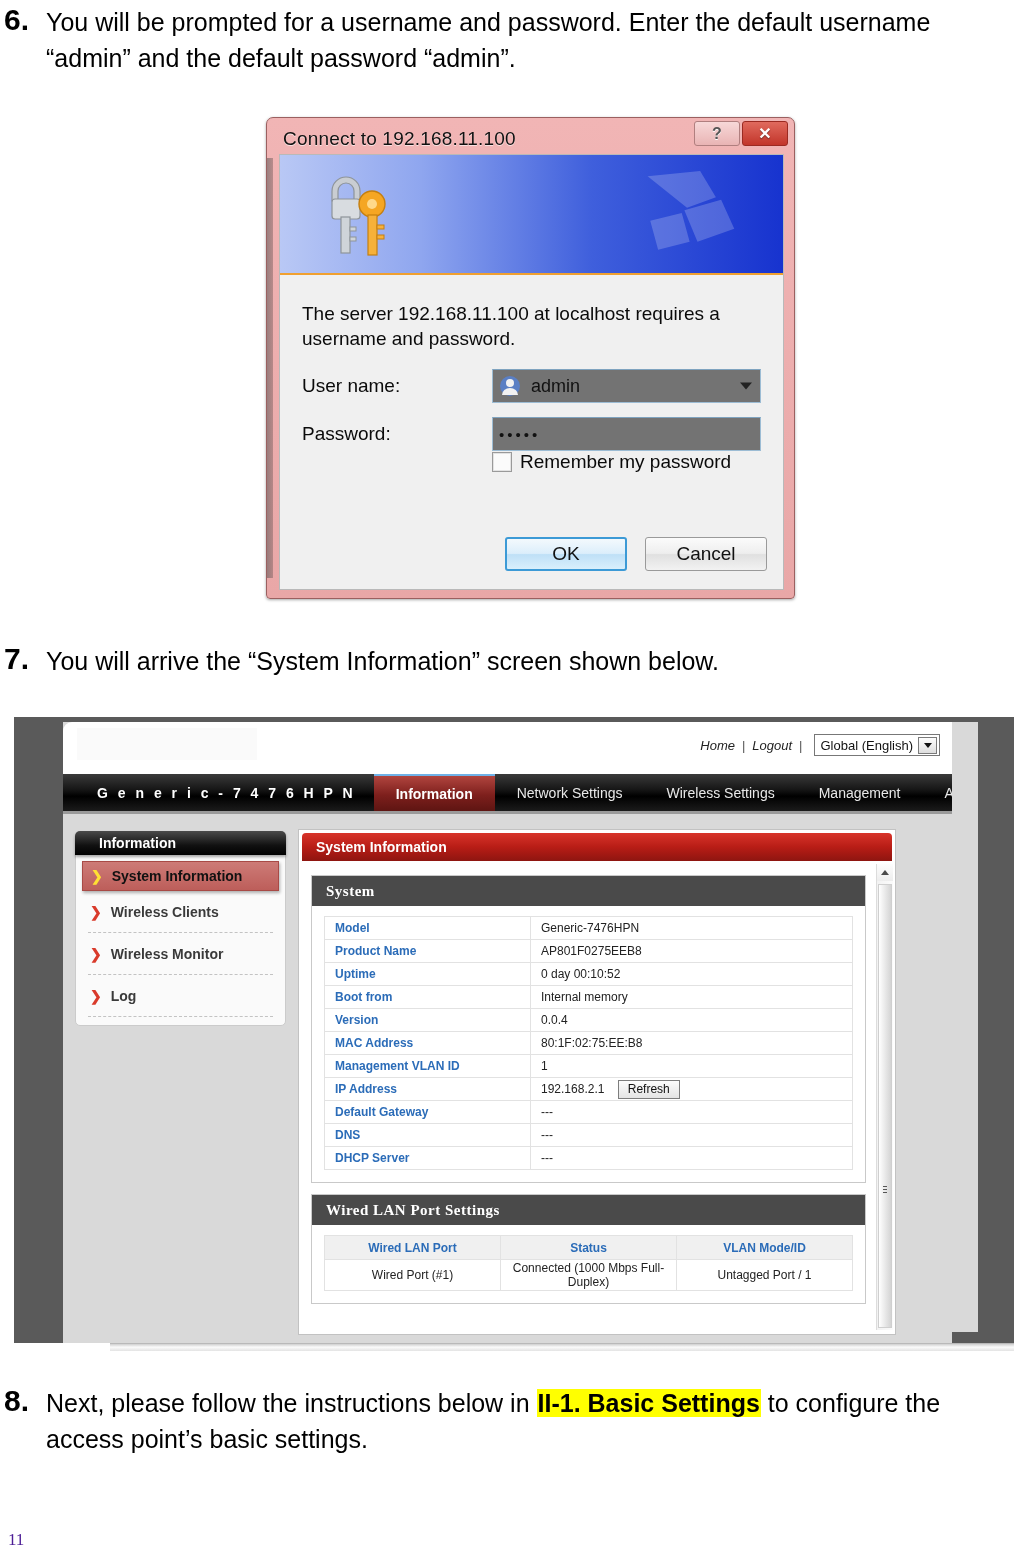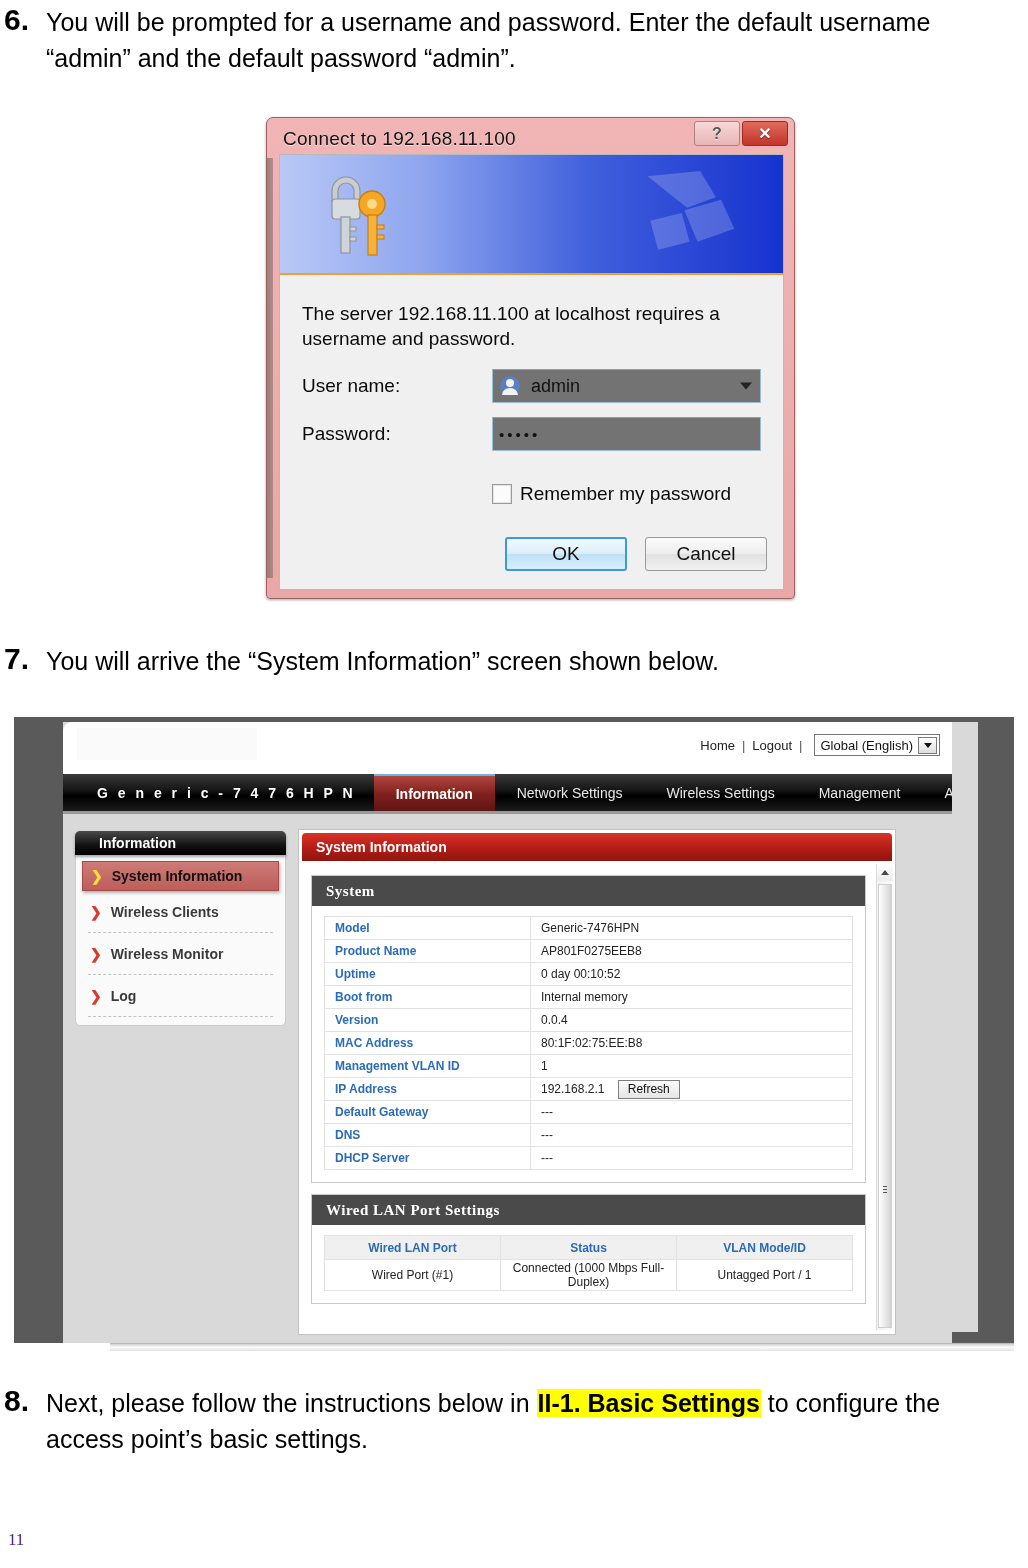--- a/index.html
+++ b/index.html
@@ -92,21 +92,21 @@
     display:flex; align-items:center; padding:0 6px; position:relative;
   }
   .user-icon { width:22px; height:22px; margin-right:10px; flex:0 0 22px; }
   .field-value { font-size:18px; color:#111; }
   .dots { letter-spacing:3px; font-size:15px; color:#111; }
   .combo-arrow {
     position:absolute; right:8px; top:50%; transform:translateY(-50%);
     width:0; height:0; border-left:6px solid transparent;
     border-right:6px solid transparent; border-top:7px solid #222;
   }
-  #remember-row { display:flex; align-items:center; padding-left:212px; margin-top:32px; }
+  #remember-row { display:flex; align-items:center; padding-left:212px; margin-top:0; }
   #remember-box {
     width:20px; height:20px; background:#fbfbfb;
     border:1px solid #9a9a9a; margin-right:8px;
     box-shadow:inset 0 0 0 1px #e3e3e3;
   }
   #remember-label { font-size:19px; color:#0a0a0a; }
   #dlg-actions {
     position:absolute; right:16px; bottom:18px; display:flex; gap:18px;
   }
   .dlg-action {
@@ -146,21 +146,21 @@
     border-top-left-radius:9px;
   }
   #brand-ghost {
     position:absolute; left:14px; top:6px; width:180px; height:32px;
     background:#fafafa; opacity:.9;
   }
   #topnav-links {
     position:absolute; right:12px; top:12px;
     display:flex; align-items:center; font-size:13px; color:#222;
   }
-  #topnav-links .lnk { cursor:pointer; }
+  #topnav-links .lnk { cursor:pointer;font-style:italic; }
   #topnav-links .sep { margin:0 7px; color:#555; }
   #lang-select {
     display:flex; align-items:center; border:1px solid #777;
     background:#fff; height:22px; padding:0 2px 0 6px; margin-left:4px;
   }
   #lang-label { font-size:13px; color:#111; }
   #lang-arrow-box {
     width:19px; height:17px; margin-left:5px;
     background:linear-gradient(to bottom,#fdfdfd,#dedede);
     border:1px solid #7a7a7a;

